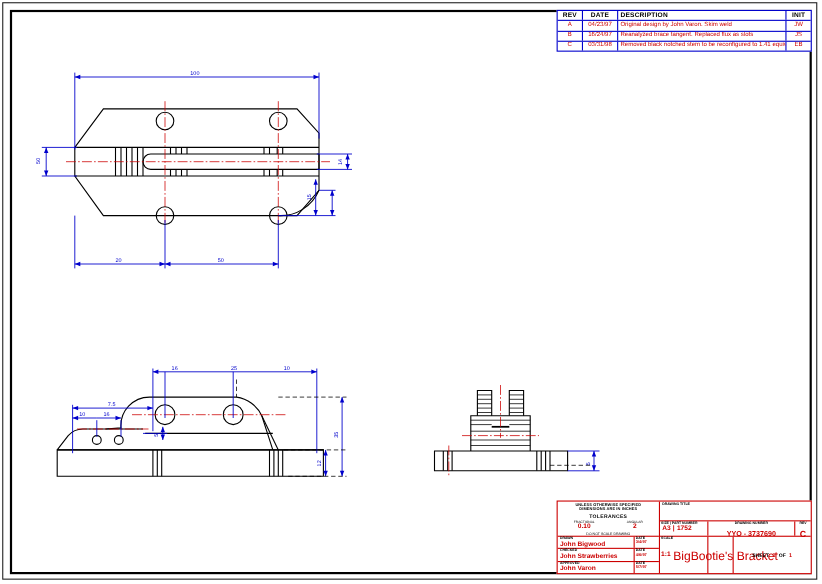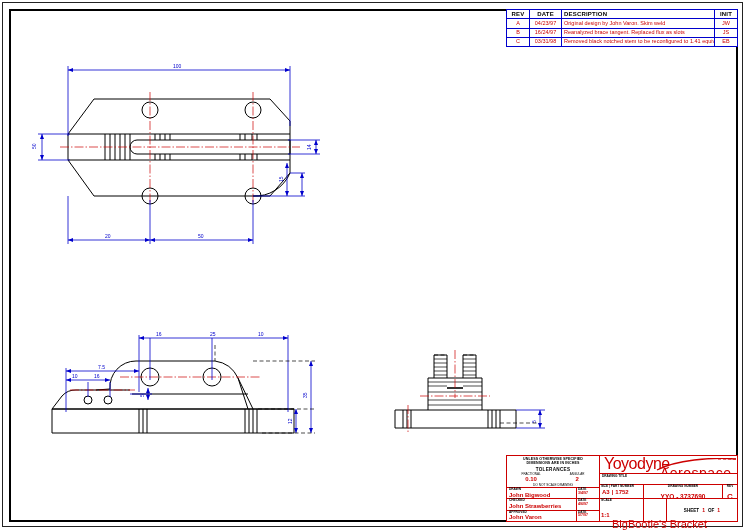--- a/index.html
+++ b/index.html
@@ -417,28 +417,20 @@
         </div>
         <div class="nmDate">
           <span class="lbl">DATE</span>
           <span class="valSm">5/7/97</span>
         </div>
       </div>
     </div>
 
     <div class="tbRight">
 
-      <div class="logoBox">
-        <svg class="swoosh" viewBox="0 0 82 14">
-          <path d="M1,12 C20,2 55,-1 80,1" stroke="#cc0000" stroke-width="1.4" fill="none"></path>
-          <path d="M62,1 L80,1" stroke="#cc0000" stroke-width="1.2" fill="none" stroke-dasharray="3 2"></path>
-        </svg>
-        <div class="logo1">Yoyodyne</div>
-        <div class="logo2">Aerospace</div>
-      </div>
 
       <div class="titleRow">
         <span class="titleLbl">DRAWING TITLE</span>
         <span class="titleVal">BigBootie's Bracket</span>
       </div>
 
       <div class="infoRow">
         <div class="cellA">
           <span class="lbl">SIZE | PART NUMBER</span>
           <div class="fRow">

